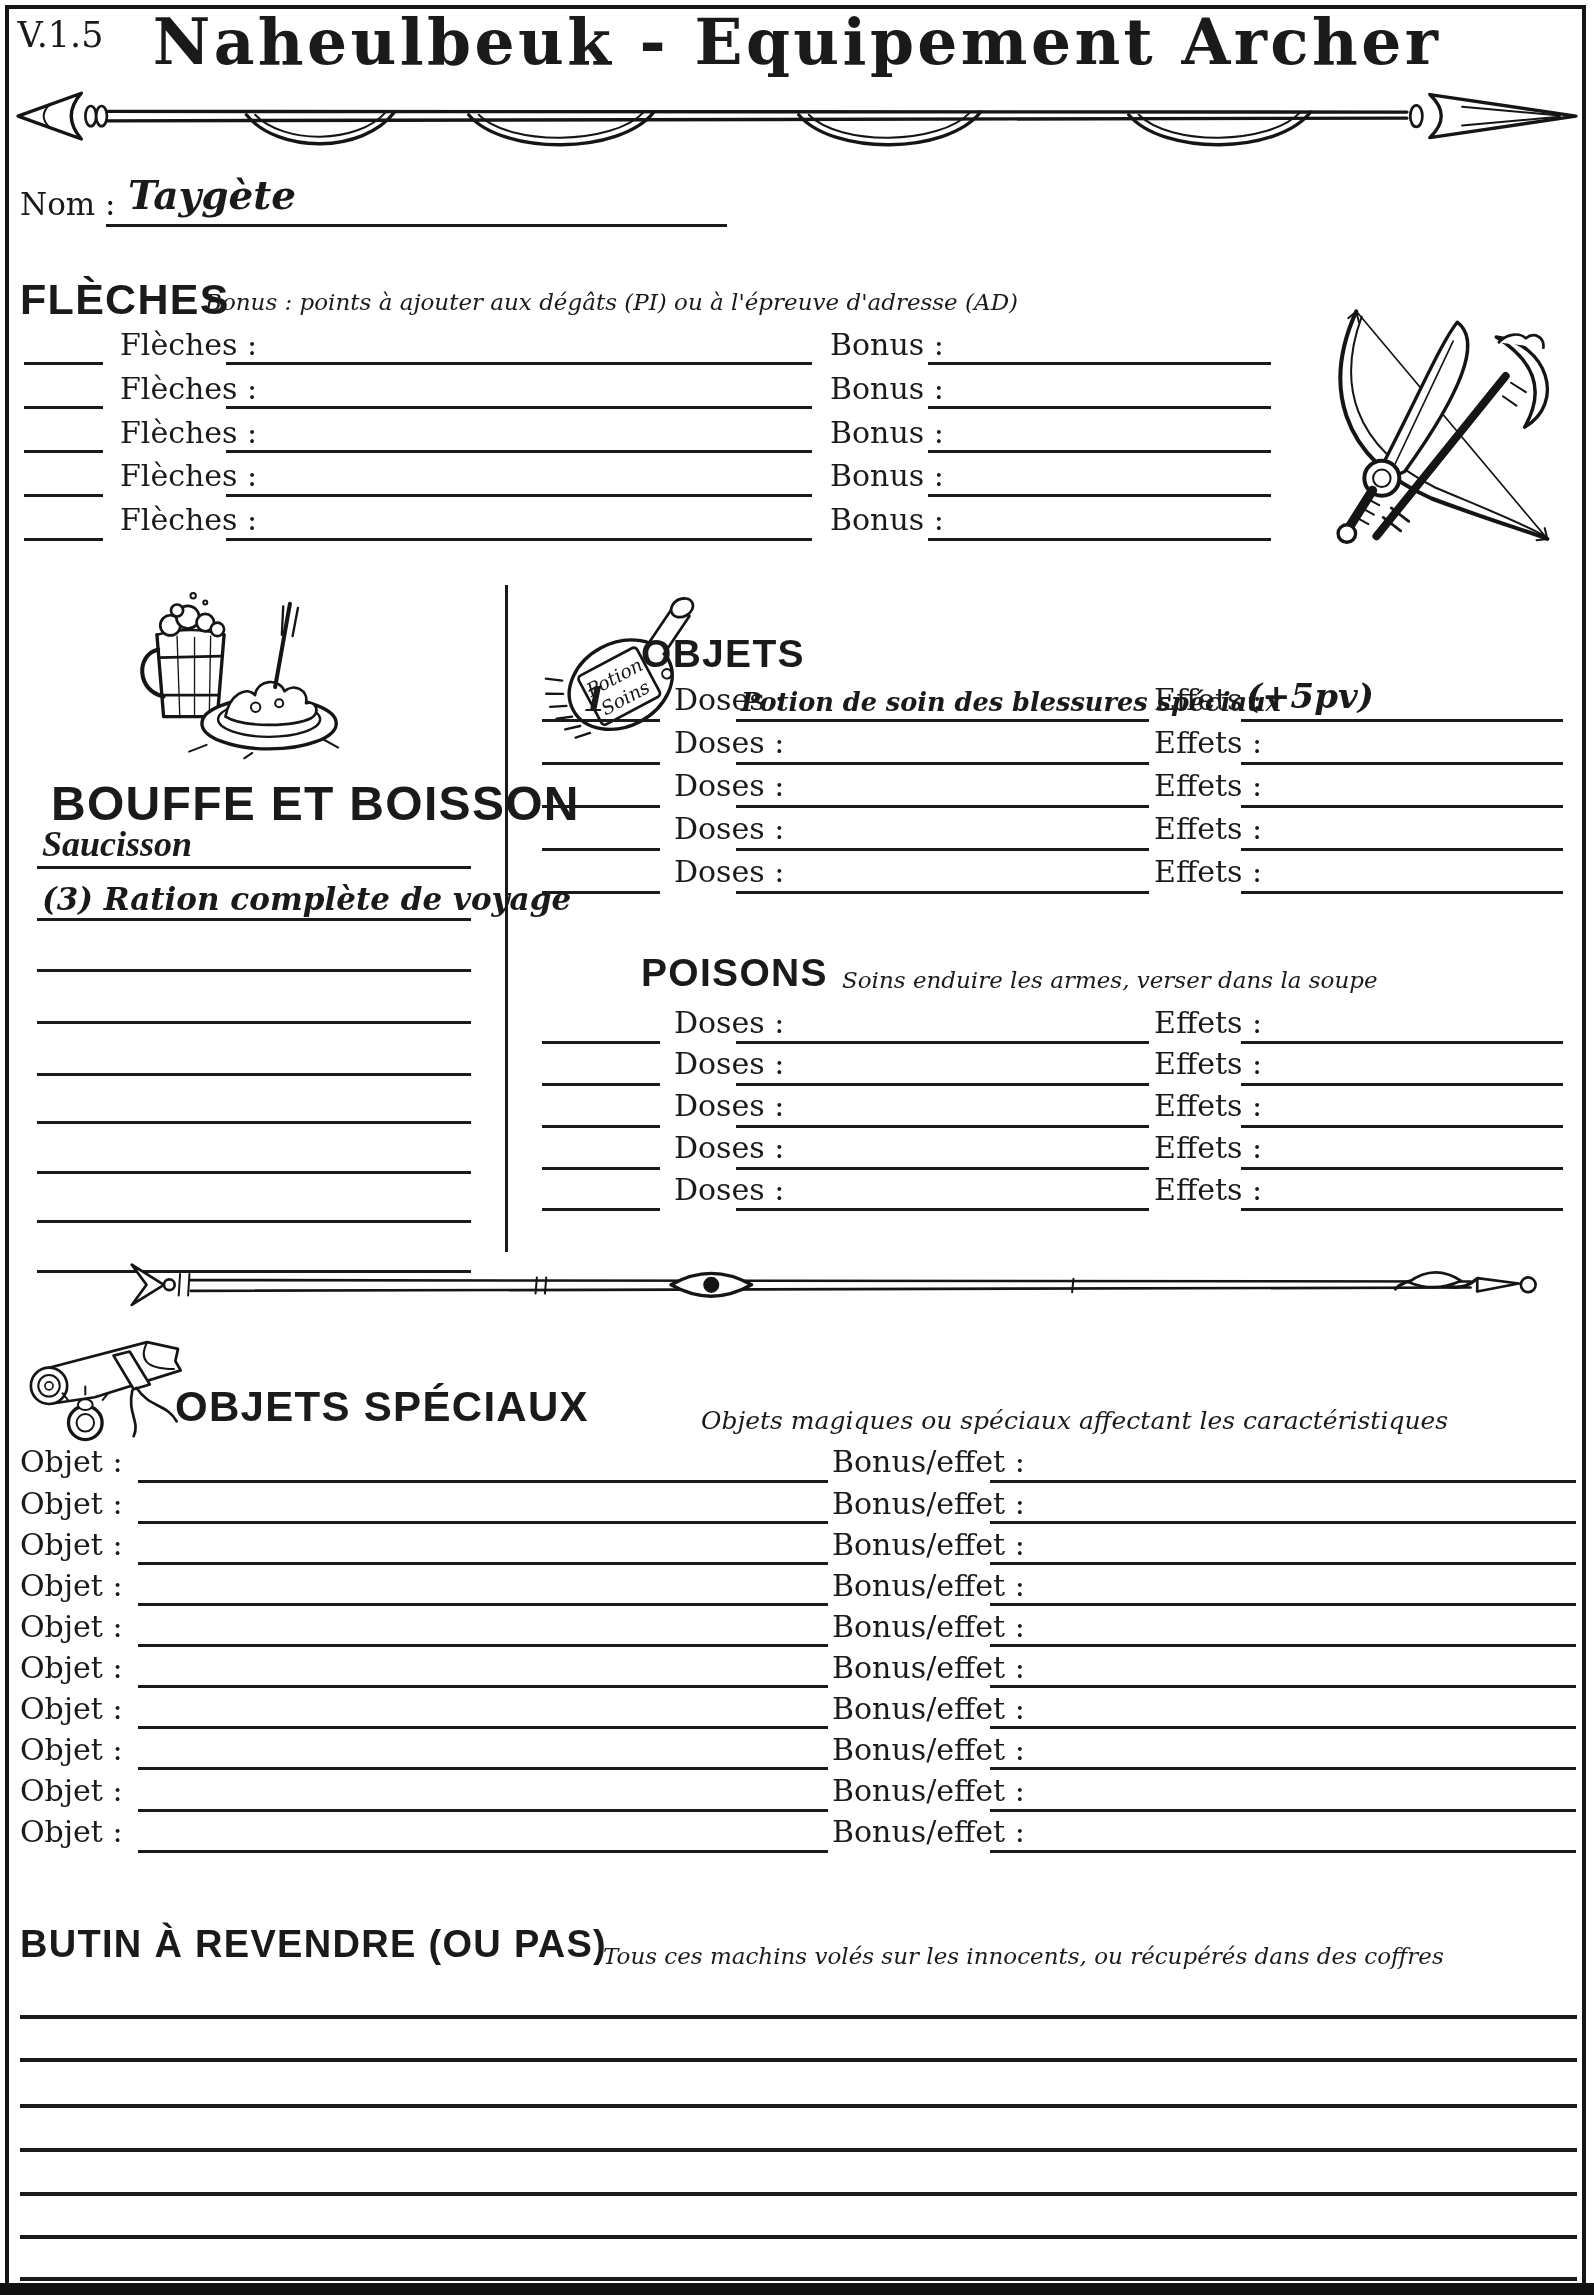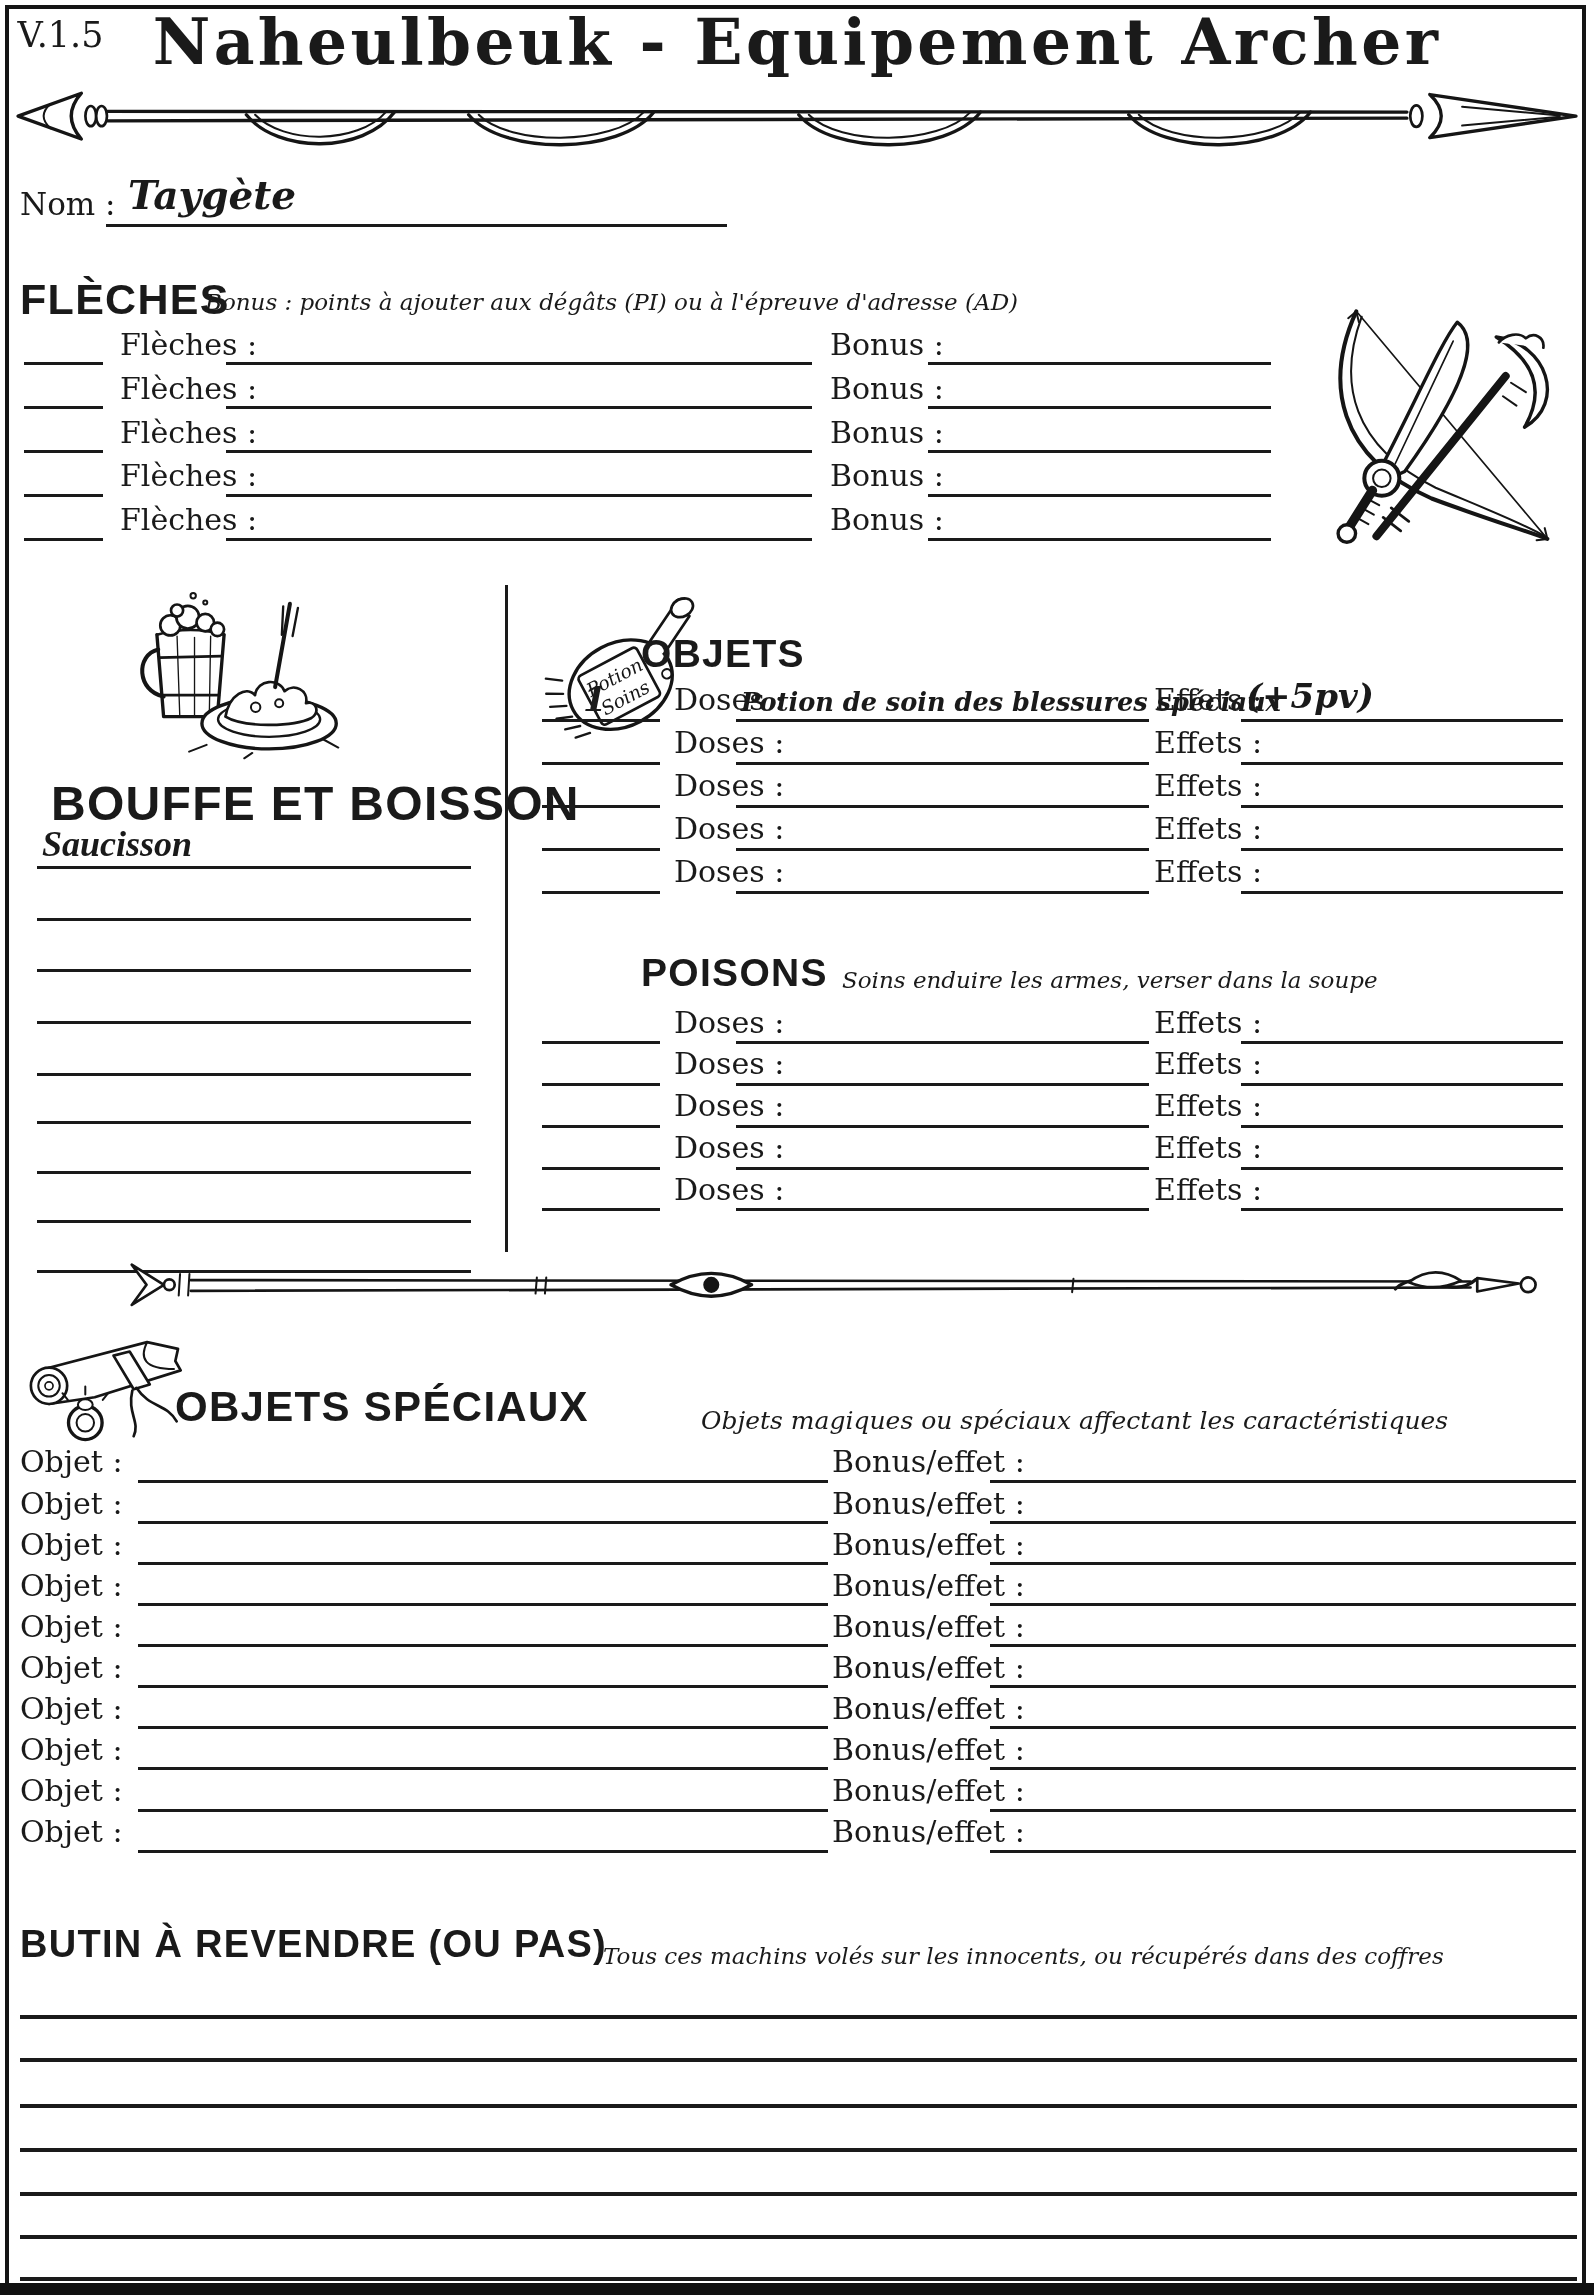--- a/index.html
+++ b/index.html
@@ -145,20 +145,21 @@
       <path d="M236,28 L214,152" stroke-width="6"></path>
       <path d="M226,32 L224,74 M248,34 L240,76" stroke-width="3.5"></path>
       <path d="M112,238 l-26,10 M286,230 l22,12 M180,250 l-12,8" stroke-width="3"></path>
     </g>
   </svg>
 
   <div class="t head" style="left:51px;top:780px;font-size:48px;">BOUFFE ET BOISSON</div>
 
   <span class="t hand" style="left:42px;top:826px;font-size:36px;font-family:Liberation Serif, serif;">Saucisson</span>
   <div class="line" style="left:37px;top:866px;width:434px;"></div>
+  <span class="t hand" style="left:42px;top:884px;font-size:31px;">(3) Ration complète de voyage</span>
   <div class="line" style="left:37px;top:918px;width:434px;"></div>
   <span class="t hand" style="left:42px;top:936px;font-size:31px;"></span>
   <div class="line" style="left:37px;top:969px;width:434px;"></div>
   <span class="t hand" style="left:42px;top:987px;font-size:31px;"></span>
   <div class="line" style="left:37px;top:1021px;width:434px;"></div>
   <span class="t hand" style="left:42px;top:1039px;font-size:31px;"></span>
   <div class="line" style="left:37px;top:1073px;width:434px;"></div>
   <span class="t hand" style="left:42px;top:1087px;font-size:31px;"></span>
   <div class="line" style="left:37px;top:1121px;width:434px;"></div>
   <span class="t hand" style="left:42px;top:1137px;font-size:31px;"></span>

